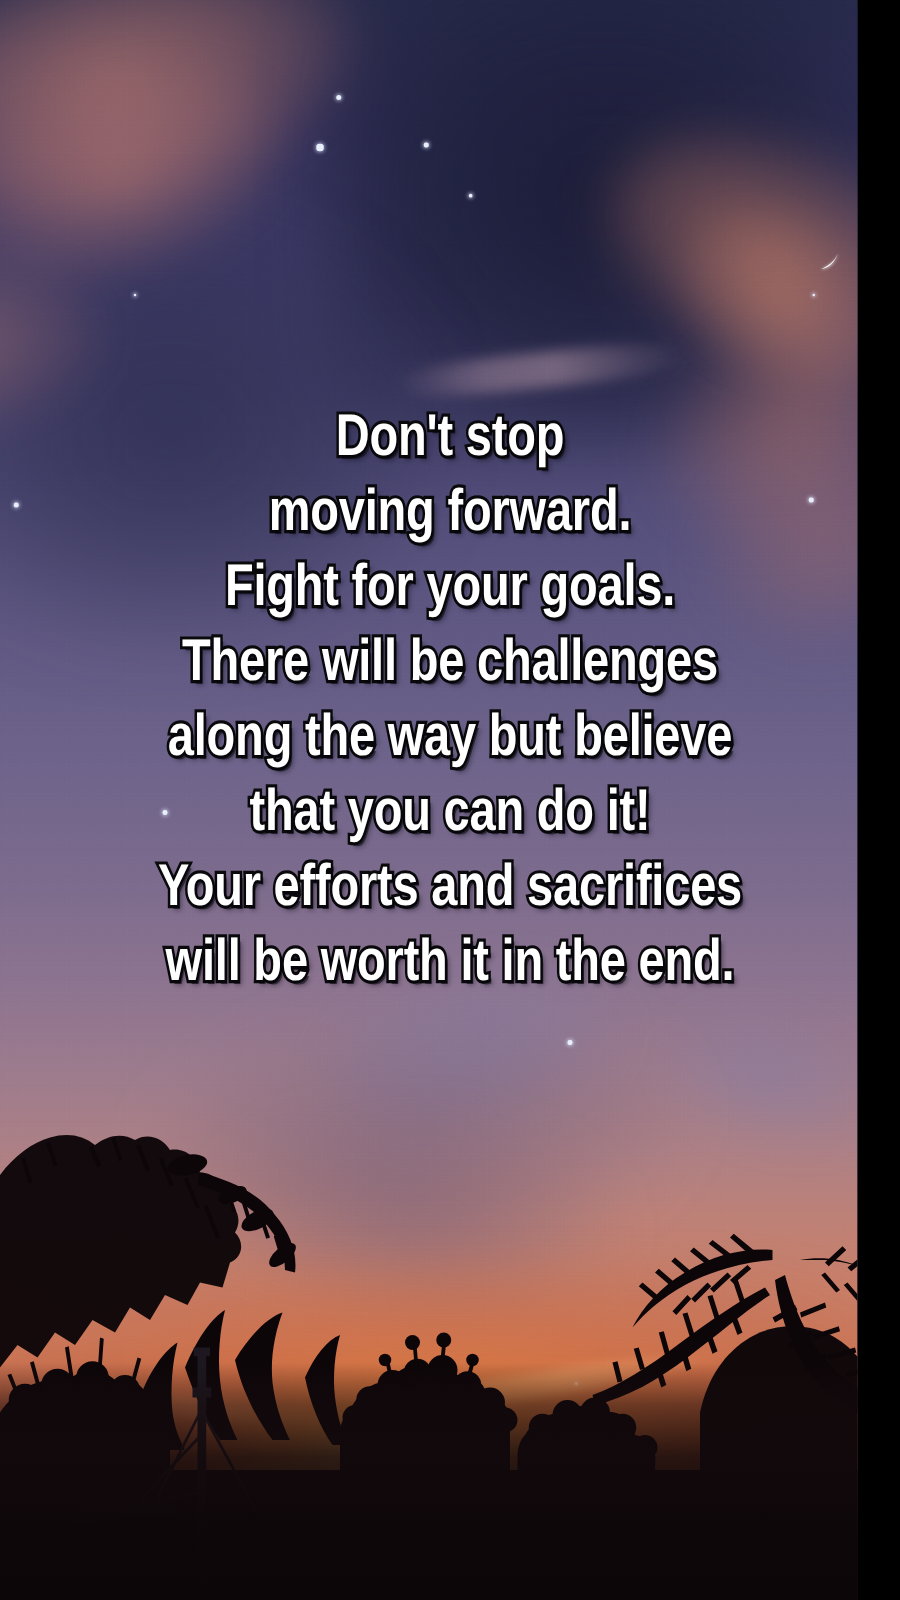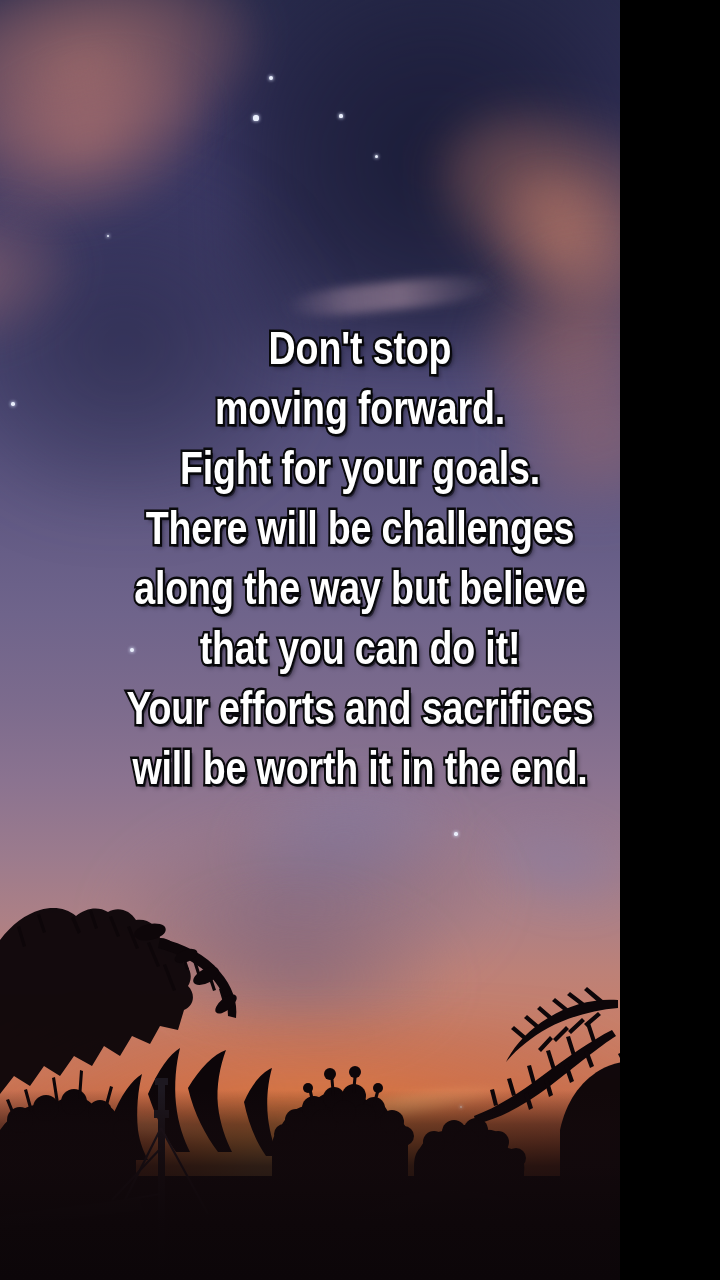--- a/index.html
+++ b/index.html
@@ -7,21 +7,21 @@
     margin: 0;
     padding: 0;
     background: #000;
   }
   body {
     font-family: "Liberation Sans", sans-serif;
   }
 
   .frame {
     position: relative;
-    width: 620px;
+    width: 686px;
     height: 1280px;
     overflow: hidden;
     background: #2d2a4a;
   }
 
   
   .sky-base {
     position: absolute;
     inset: 0;
     background: linear-gradient(

